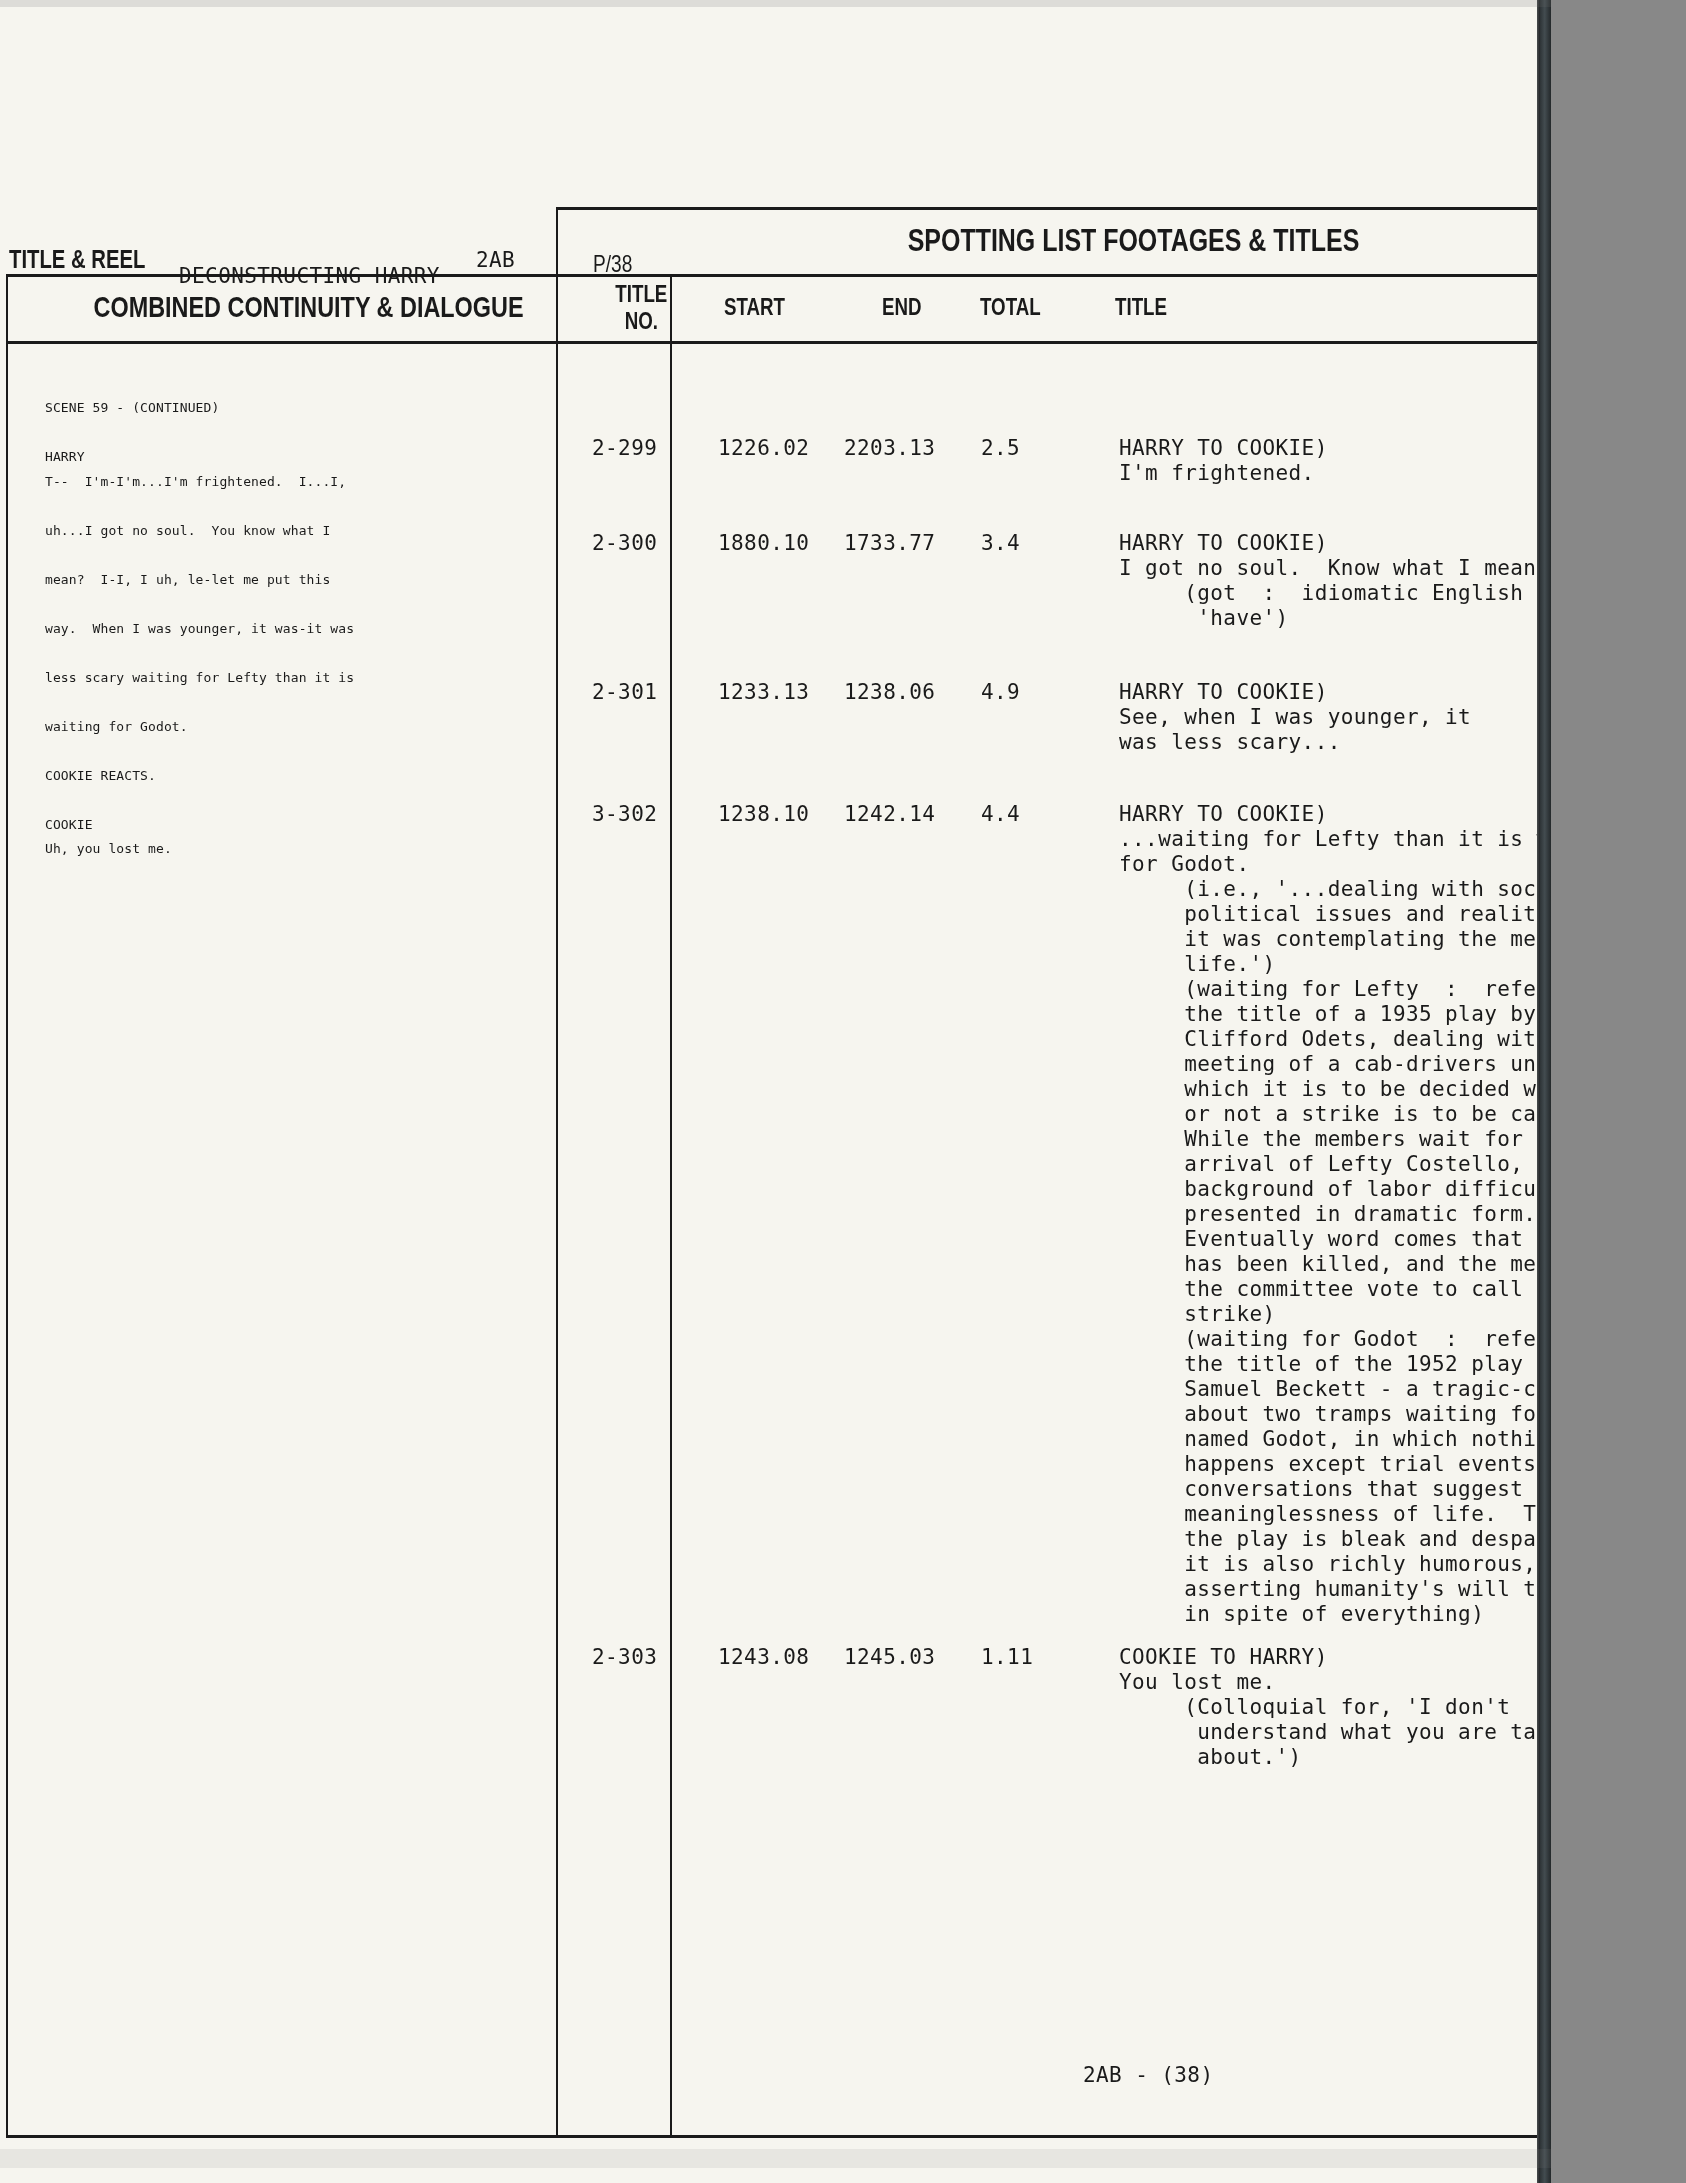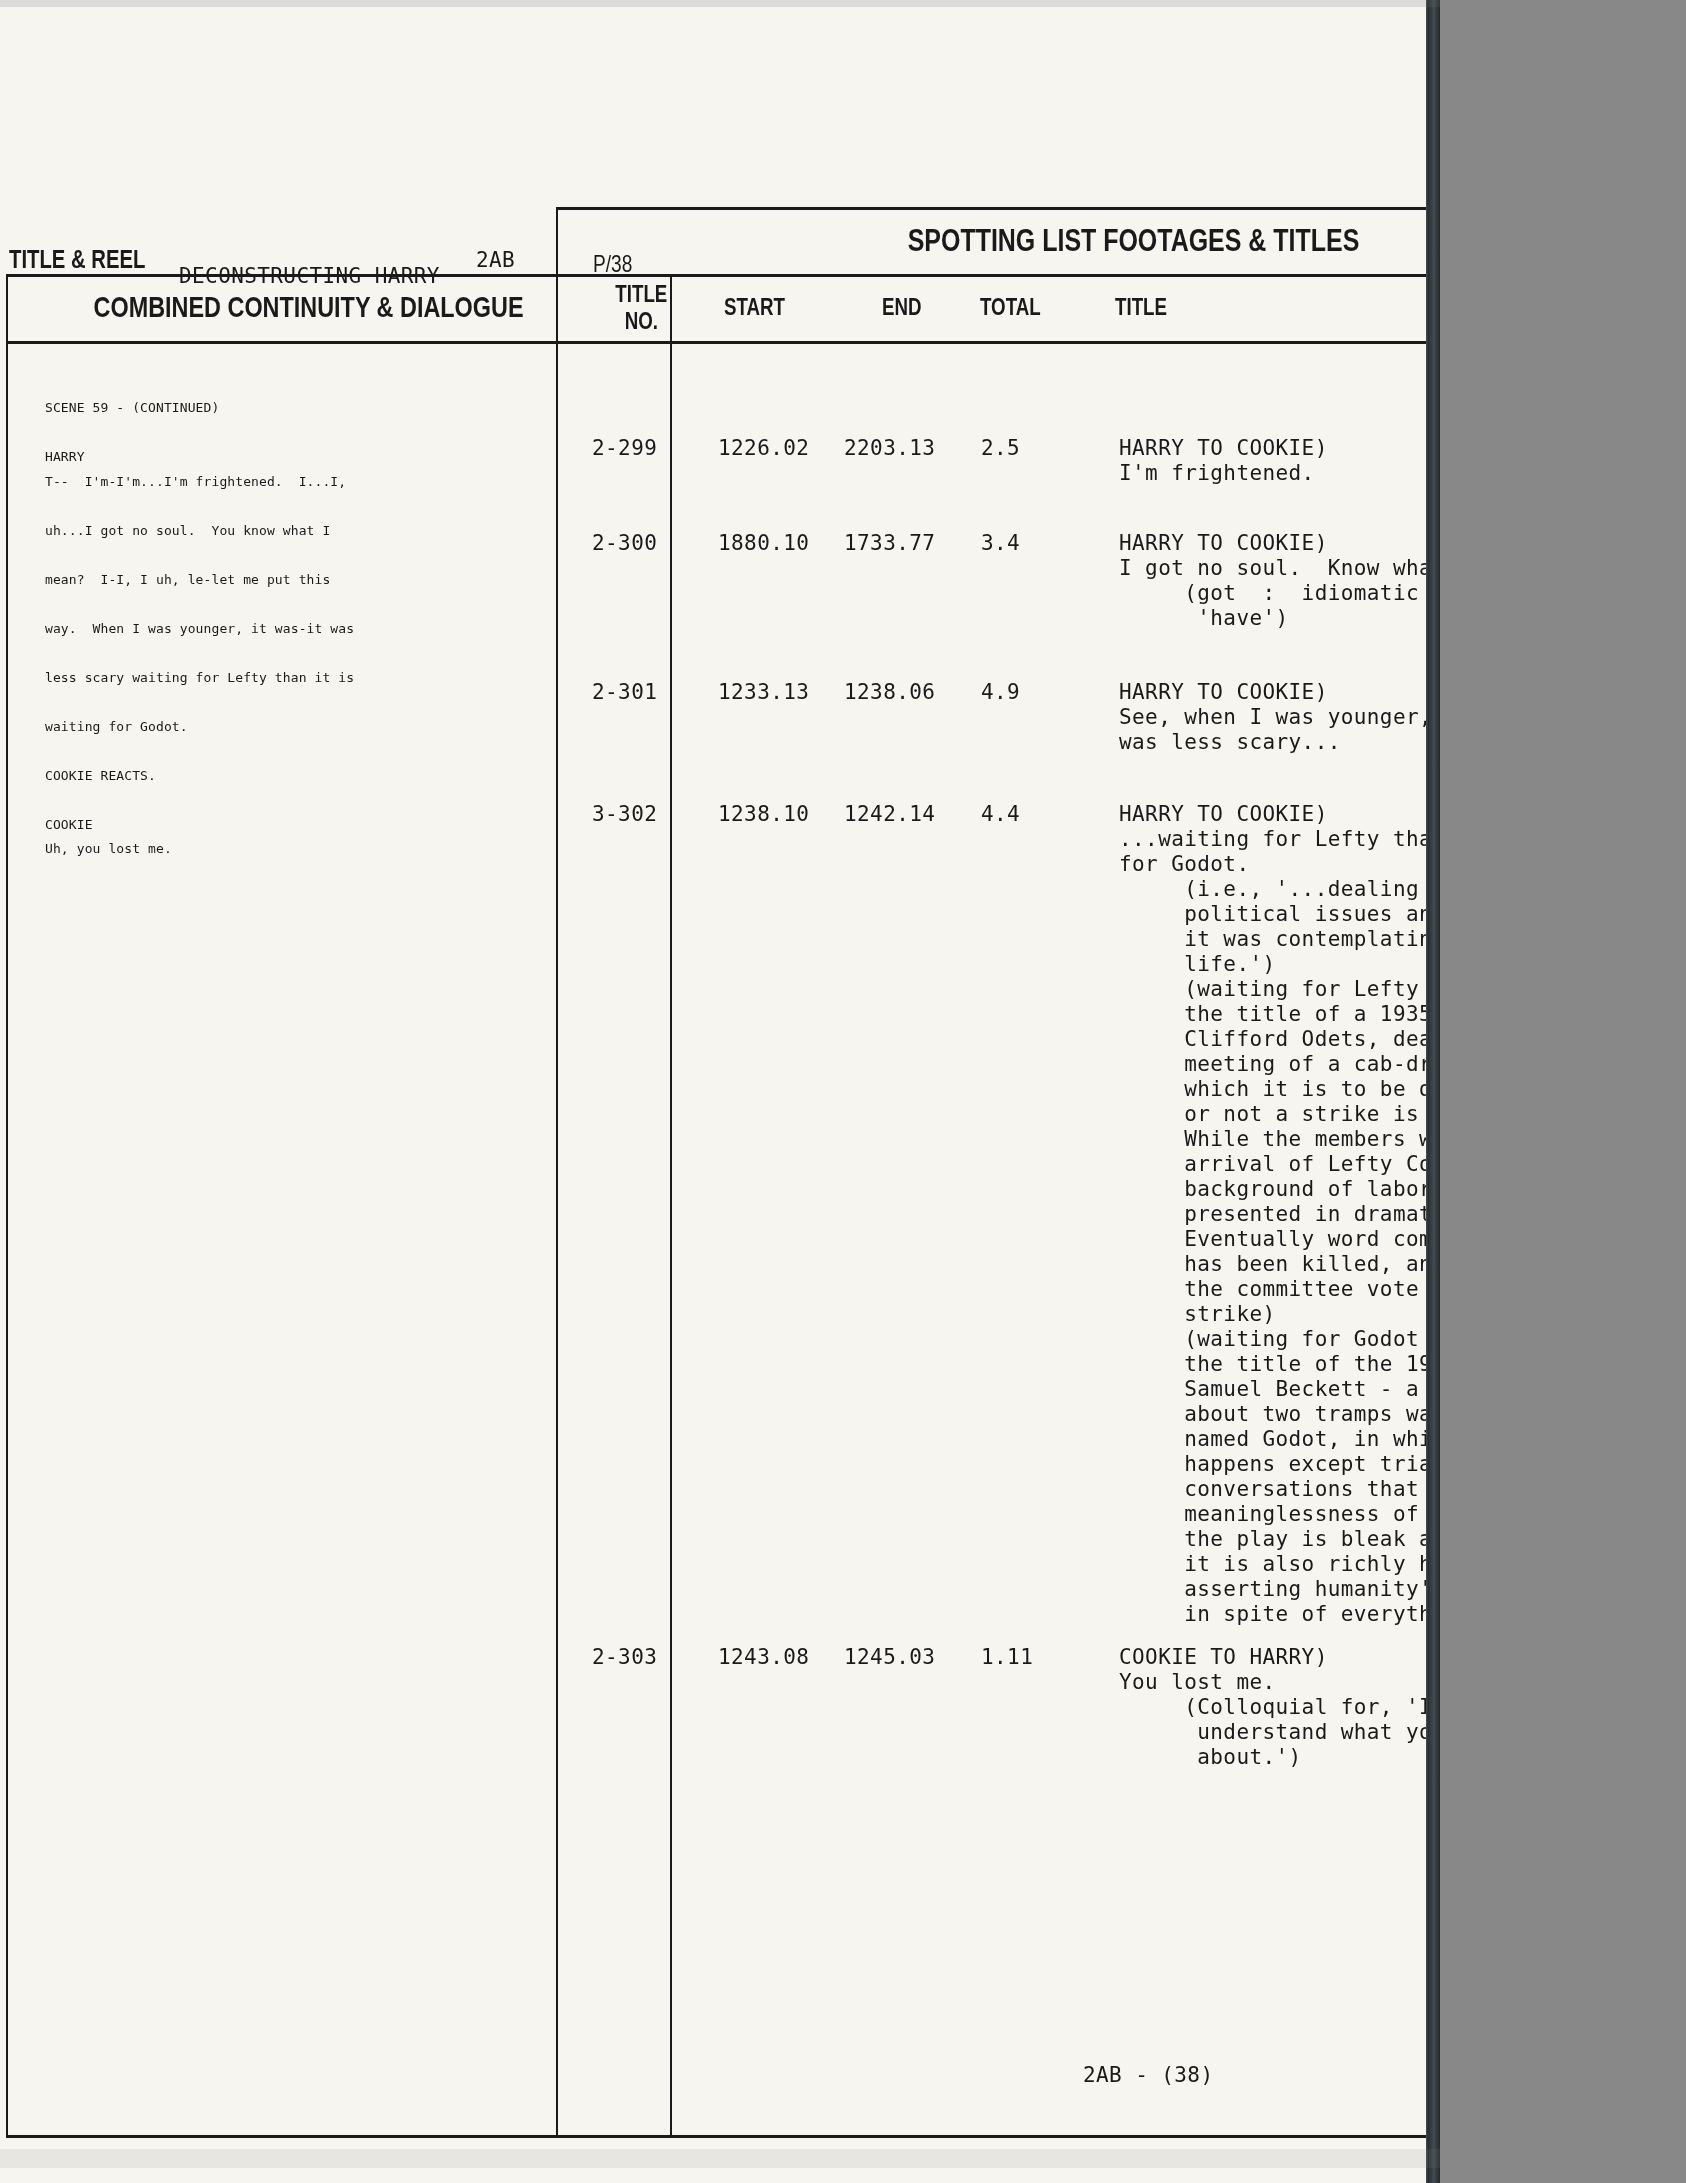--- a/index.html
+++ b/index.html
@@ -1,17 +1,17 @@
 <!DOCTYPE html>
 <html style="font-size:11.5px"><head>
 <meta charset="utf-8">
 <style>
   html,body { margin:0; padding:0; background:#888; }
   .page {
-    position:relative; width:1440px; height:2183px;
+    position:relative; width:1551px; height:2183px;
     background:#f6f5ef; overflow:hidden;
     font-family:"DejaVu Sans Mono", monospace; color:#1a1a1a;
   }
   
   .hline, .vline { position:absolute; background:#1a1a1a; }
   .hline { height:2.9px; }
   .vline { width:2.2px; }
   
   .cond {
     font-family:"Liberation Sans", sans-serif; font-weight:bold;

